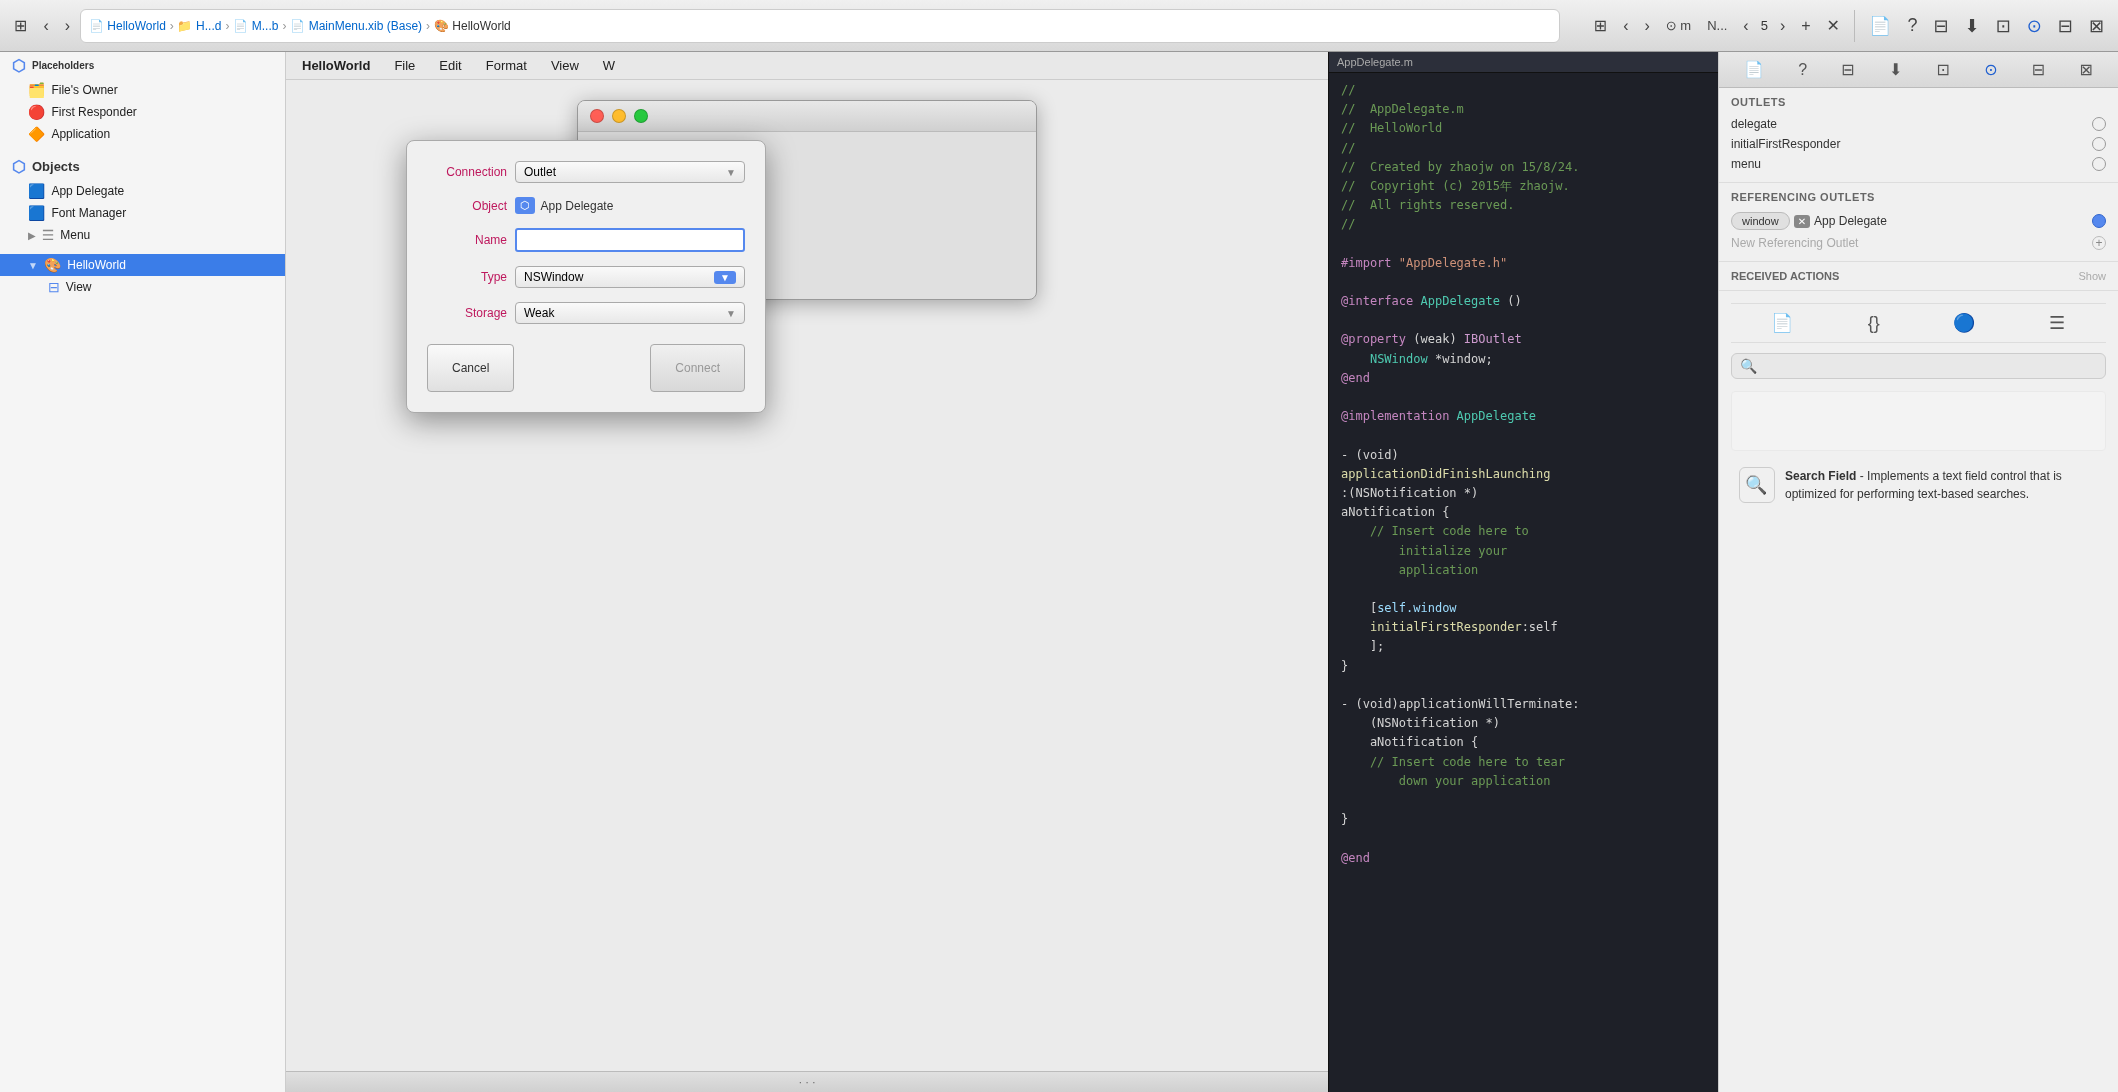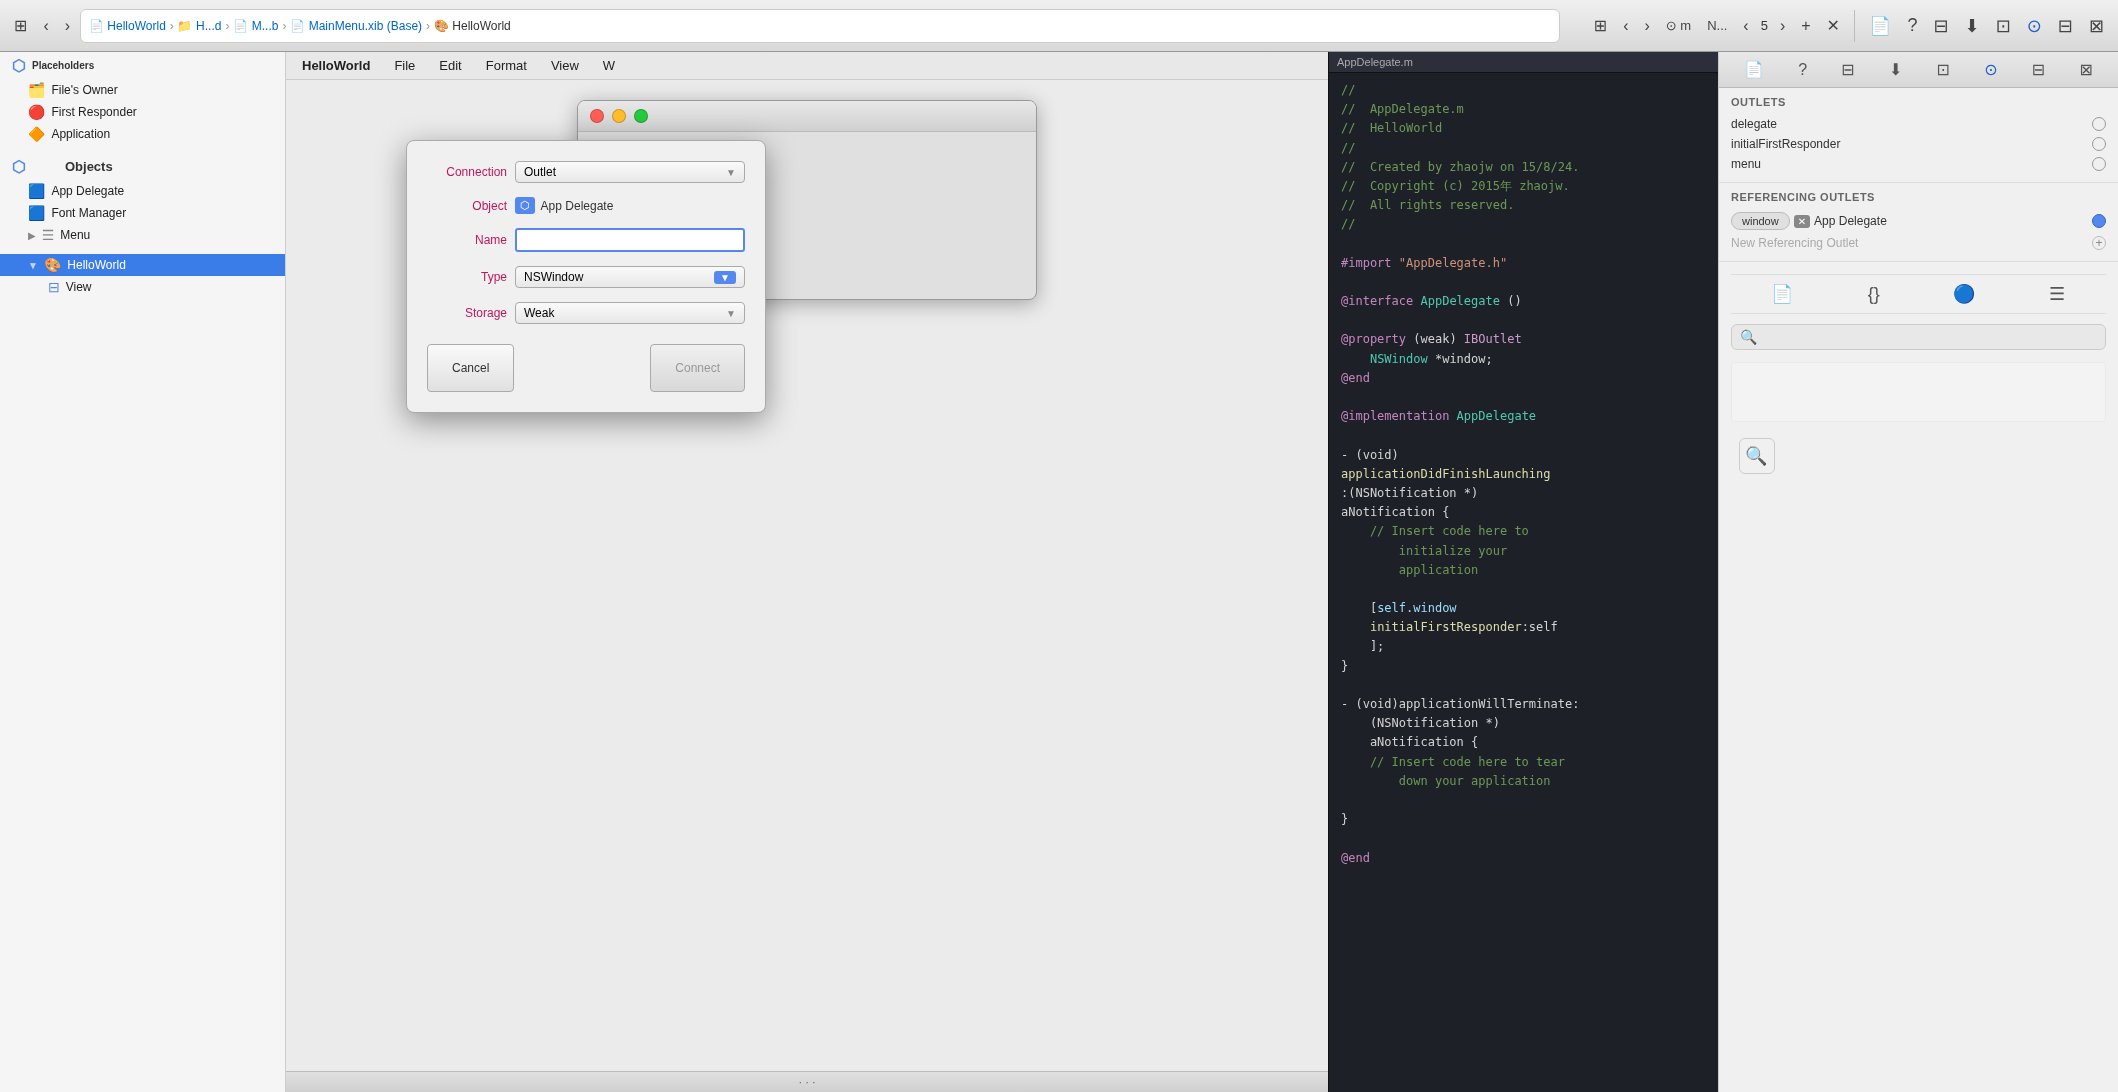--- a/index.html
+++ b/index.html
@@ -509,21 +509,21 @@
       <span style="color:#e05040;font-size:14px;">🔴</span>
       <span>First Responder</span>
     </div>
     <div class="tree-item">
       <span style="color:#e88020;font-size:14px;">🔶</span>
       <span>Application</span>
     </div>
 
     <div class="section-header" style="margin-top:8px;">
       <span style="color:#5588ee;font-size:16px;">⬡</span>
-      <span style="font-size:13px;font-weight:600;color:#333;margin-left:33px;">Objects</span>
+      <span style="font-size:13px;font-weight:600;color:#333;">Objects</span>
     </div>
     <div class="tree-item">
       <span style="color:#5588ee;font-size:14px;">🟦</span>
       <span>App Delegate</span>
     </div>
     <div class="tree-item">
       <span style="color:#5588ee;font-size:14px;">🟦</span>
       <span>Font Manager</span>
     </div>
     <div class="tree-item">
@@ -701,37 +701,47 @@
         <span class="ref-outlet-x">✕</span>
         <span class="ref-outlet-target">App Delegate</span>
         <div class="ref-outlet-filled"></div>
       </div>
       <div class="new-ref-row">
         <span class="outlet-name">New Referencing Outlet</span>
         <div class="add-circle">+</div>
       </div>
     </div>
 
+    <div class="received-actions-section">
+      <span class="received-actions-title">Received Actions</span>
+      <span class="show-link">Show</span>
+    </div>
 
     <div class="right-panel-bottom">
       <div class="bottom-toolbar">
         <span class="bottom-icon">📄</span>
         <span class="bottom-icon">{}</span>
         <span class="bottom-icon active">🔵</span>
         <span class="bottom-icon">☰</span>
       </div>
 
       <div style="display:flex;align-items:center;margin-bottom:12px;">
         <div style="background:#e8e8e8;border:1px solid #ccc;border-radius:6px;padding:4px 8px;display:flex;align-items:center;gap:6px;flex:1;">
           <span style="color:#888;font-size:14px;">🔍</span>
           <input type="text" style="border: none; background: transparent; outline: none; font-size: 12px; flex: 1 1 0%; color: rgb(51, 51, 51);">
         </div>
       </div>
 
       <div style="background:#f8f8f8;border-radius:4px;padding:8px;margin-bottom:8px;border:1px solid #e0e0e0;opacity:0.4;height:60px;"></div>
 
       <div style="display:flex;align-items:flex-start;padding:8px;">
         <div class="search-icon-box">🔍</div>
+        <div style="flex:1;">
+          <div class="search-field-desc">
+            <strong>Search Field</strong>
+            <span>- Implements a text field control that is optimized for performing text-based searches.</span>
+          </div>
+        </div>
       </div>
     </div>
   </div>
 
 </div>
 
 </body></html>

